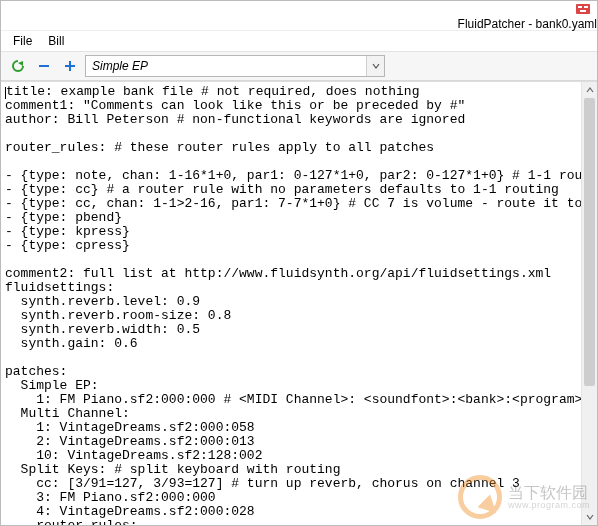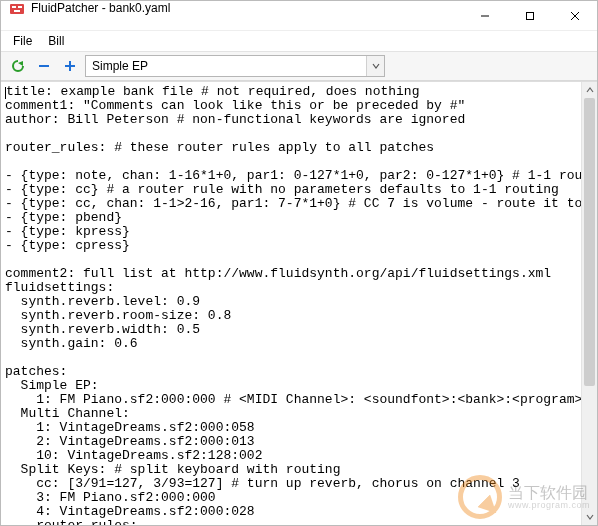--- a/index.html
+++ b/index.html
@@ -1,28 +1,28 @@
 <!DOCTYPE html>
 <html><head>
 <meta charset="utf-8">
 <style>
   * { box-sizing: border-box; margin: 0; padding: 0; }
   html, body { width: 598px; height: 526px; overflow: hidden; font-family: "Segoe UI", Tahoma, sans-serif; font-size: 12px; background: #fff; }
   .window { width: 598px; height: 526px; border: 1px solid #bbb; display: flex; flex-direction: column; background: #fff; position: relative; }
-  .titlebar { height: 30px; display: flex; align-items: flex-start; background: #fff; border-bottom: 1px solid #eee; }
+  .titlebar { height: 30px; display: flex; align-items: flex-end; background: #fff; border-bottom: 1px solid #eee; flex-direction: column; }
   .titlebar .appicon { width: 16px; height: 16px; margin: 0 6px 0 8px; }
   .titlebar .title { flex: 1 1 auto; font-size: 12px; color: #000; }
   .winbtns { display: flex; height: 100%; }
   .winbtn { width: 45px; display: flex; align-items: center; justify-content: center; color: #222; }
   .menubar { height: 20px; display: flex; align-items: center; padding: 0 4px; font-size: 12px; color: #000; background: #fff; }
   .menuitem { padding: 2px 8px; }
   .toolbar { height: 30px; display: flex; align-items: center; gap: 4px; padding: 2px 6px; background: #f6f6f6; border-top: 1px solid #e3e3e3; border-bottom: 1px solid #d9d9d9; }
   .tbtn { width: 22px; height: 22px; display: flex; align-items: center; justify-content: center; border: 1px solid transparent; border-radius: 2px; }
   .patch-select { display: flex; align-items: center; height: 22px; border: 1px solid #b6b6b6; background: #fff; min-width: 300px; }
-  .patch-select .label { flex: 1; padding: 0 6px; font-size: 12px; color: #000; }
+  .patch-select .label { flex: 1; padding: 0 6px; font-size: 12px; color: #000; font-style: italic; }
   .patch-select .chev { width: 18px; height: 100%; display: flex; align-items: center; justify-content: center; border-left: 1px solid #d0d0d0; background: #f2f2f2; }
   .editor-wrap { position: relative; flex: 1 1 auto; border-top: 1px solid #ddd; overflow: hidden; }
   .editor { position: absolute; inset: 0 16px 0 0; overflow: hidden; padding: 3px 4px; font-family: Consolas, "Courier New", monospace; font-size: 13px; line-height: 14px; color: #000; white-space: pre; }
   .caret { display: inline-block; width: 1px; height: 12px; background: #000; vertical-align: text-bottom; animation: blink 1s step-end infinite; }
   @keyframes blink { 50% { opacity: 0; } }
   .vscroll { position: absolute; top: 0; right: 0; bottom: 0; width: 16px; background: #f0f0f0; border-left: 1px solid #e3e3e3; display: flex; flex-direction: column; }
   .vscroll .arrow { height: 16px; display: flex; align-items: center; justify-content: center; color: #555; }
   .vscroll .track { flex: 1; position: relative; }
   .vscroll .thumb { position: absolute; left: 2px; right: 2px; top: 0; height: 70%; background: #cdcdcd; border-radius: 2px; }
   .watermark { position: absolute; right: 7px; bottom: 6px; display: flex; align-items: center; gap: 6px; opacity: 0.42; pointer-events: none; }

